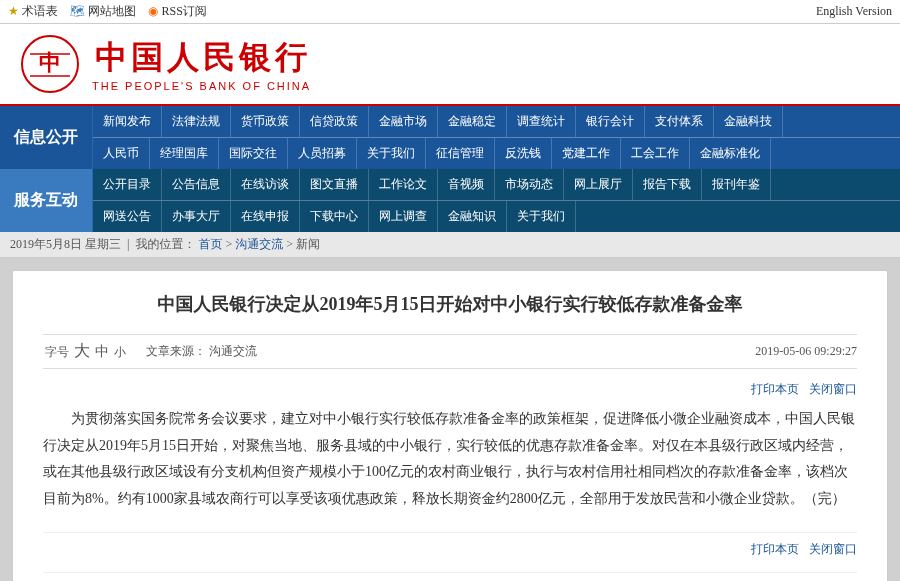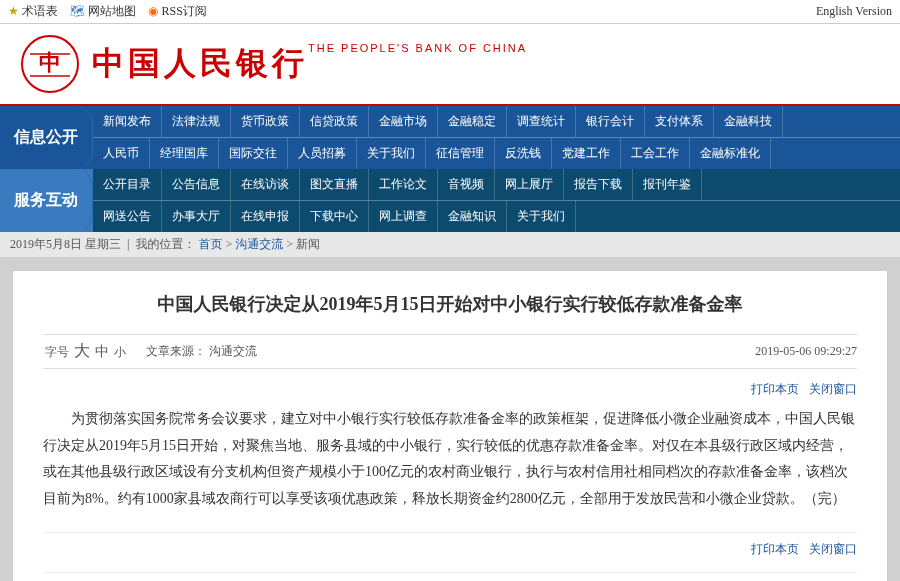--- a/index.html
+++ b/index.html
@@ -44,21 +44,22 @@
       display: flex;
       align-items: center;
       gap: 12px;
     }
     .logo-emblem {
       width: 60px;
       height: 60px;
     }
     .logo-text-area {
       display: flex;
-      flex-direction: row;
+      flex-direction: column;
+      align-items: flex-end;
     }
     .logo-chinese {
       font-size: 32px;
       font-weight: bold;
       color: #c00;
       letter-spacing: 4px;
       font-family: 'Microsoft YaHei', SimHei, sans-serif;
     }
     .logo-english {
       font-size: 11px;
@@ -79,21 +80,20 @@
       color: #fff;
       font-size: 16px;
       font-weight: bold;
       padding: 8px 14px;
       display: flex;
       align-items: center;
       min-width: 80px;
       border-right: 1px solid #2a6aaa;
       font-family: 'Microsoft YaHei', SimHei, sans-serif;
       cursor: pointer;
-      border-radius: 18px;
     }
     .nav-side-label.service {
       background: #3a7abf;
     }
     .nav-links-area {
       flex: 1;
       display: flex;
       flex-direction: column;
     }
     .nav-row {
@@ -287,20 +287,21 @@
   <div class="nav-main service-row" style="background:#3a7abf;">
     <div class="nav-side-label service">服务互动</div>
     <div class="nav-links-area">
       <div class="nav-row service-row">
         <div class="nav-item">公开目录</div>
         <div class="nav-item">公告信息</div>
         <div class="nav-item">在线访谈</div>
         <div class="nav-item">图文直播</div>
         <div class="nav-item">工作论文</div>
         <div class="nav-item">音视频</div>
+        <div class="nav-item">市场动态</div>
         <div class="nav-item">网上展厅</div>
         <div class="nav-item">报告下载</div>
         <div class="nav-item">报刊年鉴</div>
       </div>
       <div class="nav-row service-row nav-divider">
         <div class="nav-item">网送公告</div>
         <div class="nav-item">办事大厅</div>
         <div class="nav-item">在线申报</div>
         <div class="nav-item">下载中心</div>
         <div class="nav-item">网上调查</div>

